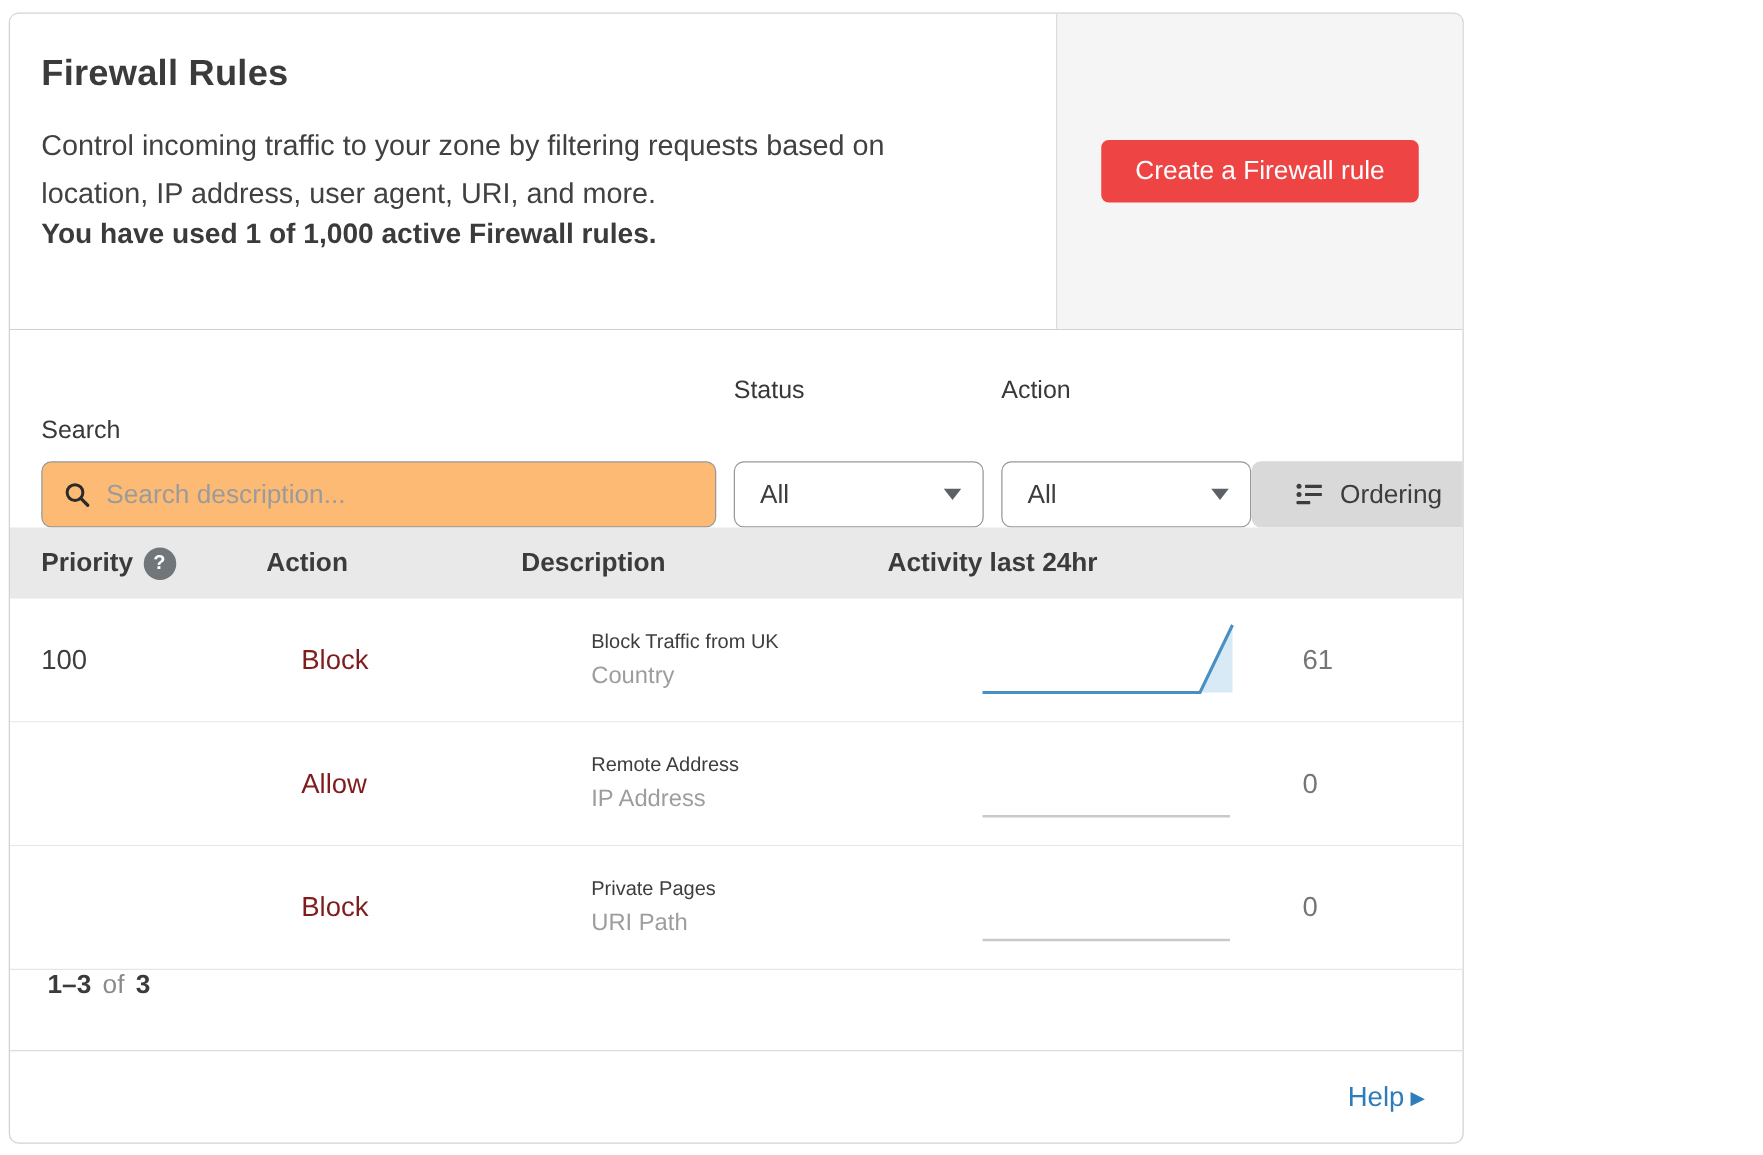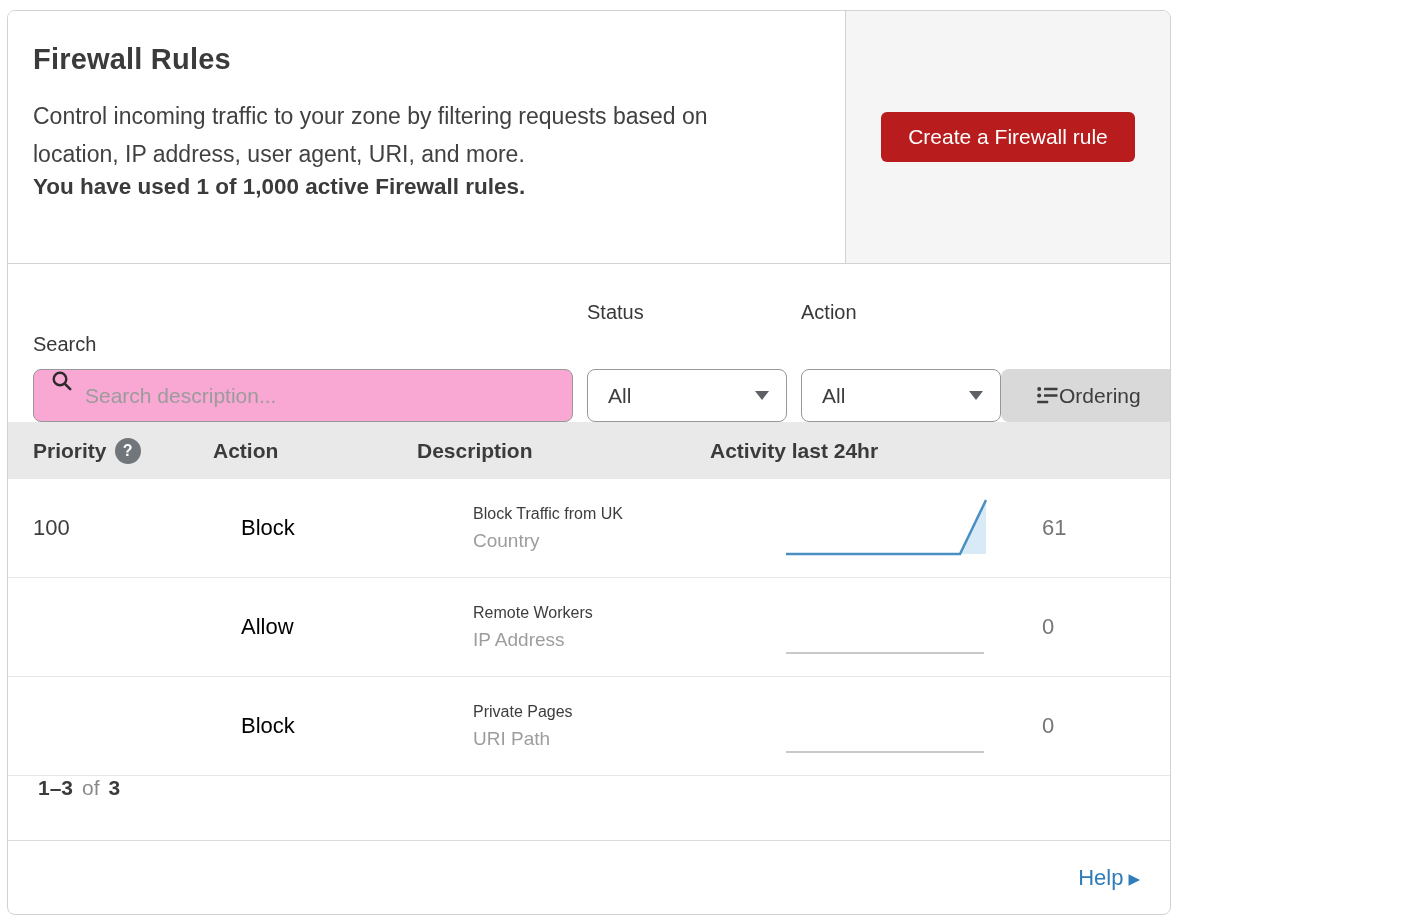--- a/index.html
+++ b/index.html
@@ -29,52 +29,52 @@
     background: #fff;
   }
   .page-title { font-size: 29px; font-weight: bold; color: #3b3b3b; margin-bottom: 22px; letter-spacing: 0.2px; }
   .page-desc { font-size: 23px; color: #414141; line-height: 1.65; max-width: 765px; }
   .usage-note { font-size: 22.5px; font-weight: bold; color: #3b3b3b; }
   .header-right {
     flex: 1; background: #f5f5f5;
     display: flex; align-items: center; justify-content: center;
   }
   .primary-btn {
-    background: #b91c1c; color: #fff; border: none; border-radius: 6px;
+    background: #ef4444; color: #fff; border: none; border-radius: 6px;
     font-family: inherit; font-size: 21px; padding: 13px 27px; cursor: pointer;
   }
 
   
   .filters { display: flex; align-items: flex-end; padding: 28px 28px 0 25px; height: 158px; flex-shrink: 0; }
   .filter-group { display: flex; flex-direction: column; }
   .filter-label { font-size: 20px; color: #383838; margin-bottom: 13px; }
   .search-box {
     width: 540px; height: 53px; border: 1.5px solid #989898; border-radius: 8px;
-    display: flex; padding: 0 14px 0 17px; background: #f9a8d4;
+    display: flex; align-items: center; padding: 0 14px 0 17px; background: #fdba74;
   }
   .search-box input {
     border: none; outline: none; flex: 1; font-family: inherit;
     font-size: 21px; color: #3d3d3d; margin-left: 12px; background: transparent;
   }
   .search-box input::placeholder { color: #9b9b9b; }
   .select-box {
     width: 200px; height: 53px; border: 1.5px solid #989898; border-radius: 8px;
     display: flex; align-items: center; justify-content: space-between;
     padding: 0 17px 0 20px; font-size: 21px; color: #3d3d3d; background: #fff; cursor: pointer; margin-top: 32px;
   }
   .caret-down {
     width: 0; height: 0;
     border-left: 7px solid transparent; border-right: 7px solid transparent;
     border-top: 9px solid #5d6165;
   }
   .gap-14 { width: 14px; flex-shrink: 0; }
   .ordering-wrap { margin-left: auto; }
   .gray-btn {
     background: #d9d9d9; border: none; border-radius: 8px; cursor: pointer;
-    height: 53px; padding: 0 35px; display: flex; align-items: center; 
+    height: 53px; padding: 0 35px; display: flex; align-items: center; gap: 13px;
     font-family: inherit; font-size: 21px; color: #3d3d3d;
   }
 
   
   .grid-row {
     display: grid;
     grid-template-columns: 181px 204px 297px 220px 170px 1fr;
     align-items: center;
   }
   .thead {
@@ -86,21 +86,21 @@
   .th-desc { padding-left: 24px; }
   .th-activity { grid-column: 4 / 6; padding-left: 20px; white-space: nowrap; }
   .help-circle {
     width: 26px; height: 26px; border-radius: 50%; background: #70767a;
     color: #fff; font-size: 16px; font-weight: bold;
     display: inline-flex; align-items: center; justify-content: center; cursor: pointer;
   }
 
   .table-row { height: 99px; border-bottom: 1px solid #e6e6e6; background: #fff; gap: 28px; }
   .cell-priority { padding-left: 25px; font-size: 22px; color: #3d3d3d; }
-  .cell-action { padding-left: 24px; font-size: 22px; color: #000000; }
+  .cell-action { padding-left: 24px; font-size: 22px; color: #7f1d1d; }
   .cell-desc { padding-left: 24px; }
   .desc-title { font-size: 16px; color: #3d3d3d; margin-bottom: 7px; }
   .desc-sub { font-size: 19px; color: #9d9d9d; }
   .cell-chart { padding-left: 10px; }
   .cell-count { padding-left: 20px; font-size: 22px; color: #757575; }
   .cell-controls { display: flex; justify-content: flex-end; align-items: center; gap: 14px; padding-right: 28px; }
 
   .spark-active, .spark-flat { display: block; }
 
   
@@ -247,21 +247,21 @@
             <line x1="17" y1="3" x2="3" y2="17" stroke="#3a3a3a" stroke-width="3.4"></line>
           </svg>
         </button>
       </div>
     </div>
 
     <div class="table-row grid-row no-activity">
       <div class="cell-priority"></div>
       <div class="cell-action">Allow</div>
       <div class="cell-desc">
-        <div class="desc-title">Remote Workers</div>
+        <div class="desc-title">Remote Address</div>
         <div class="desc-sub">IP Address</div>
       </div>
       <div class="cell-chart">
 
         <svg class="spark-flat" width="205" height="70" viewBox="0 0 205 70">
           <path d="M2 61 L200 61" fill="none" stroke="#c9c9c9" stroke-width="2"></path>
         </svg>
       </div>
       <div class="cell-count">0</div>
       <div class="cell-controls">

